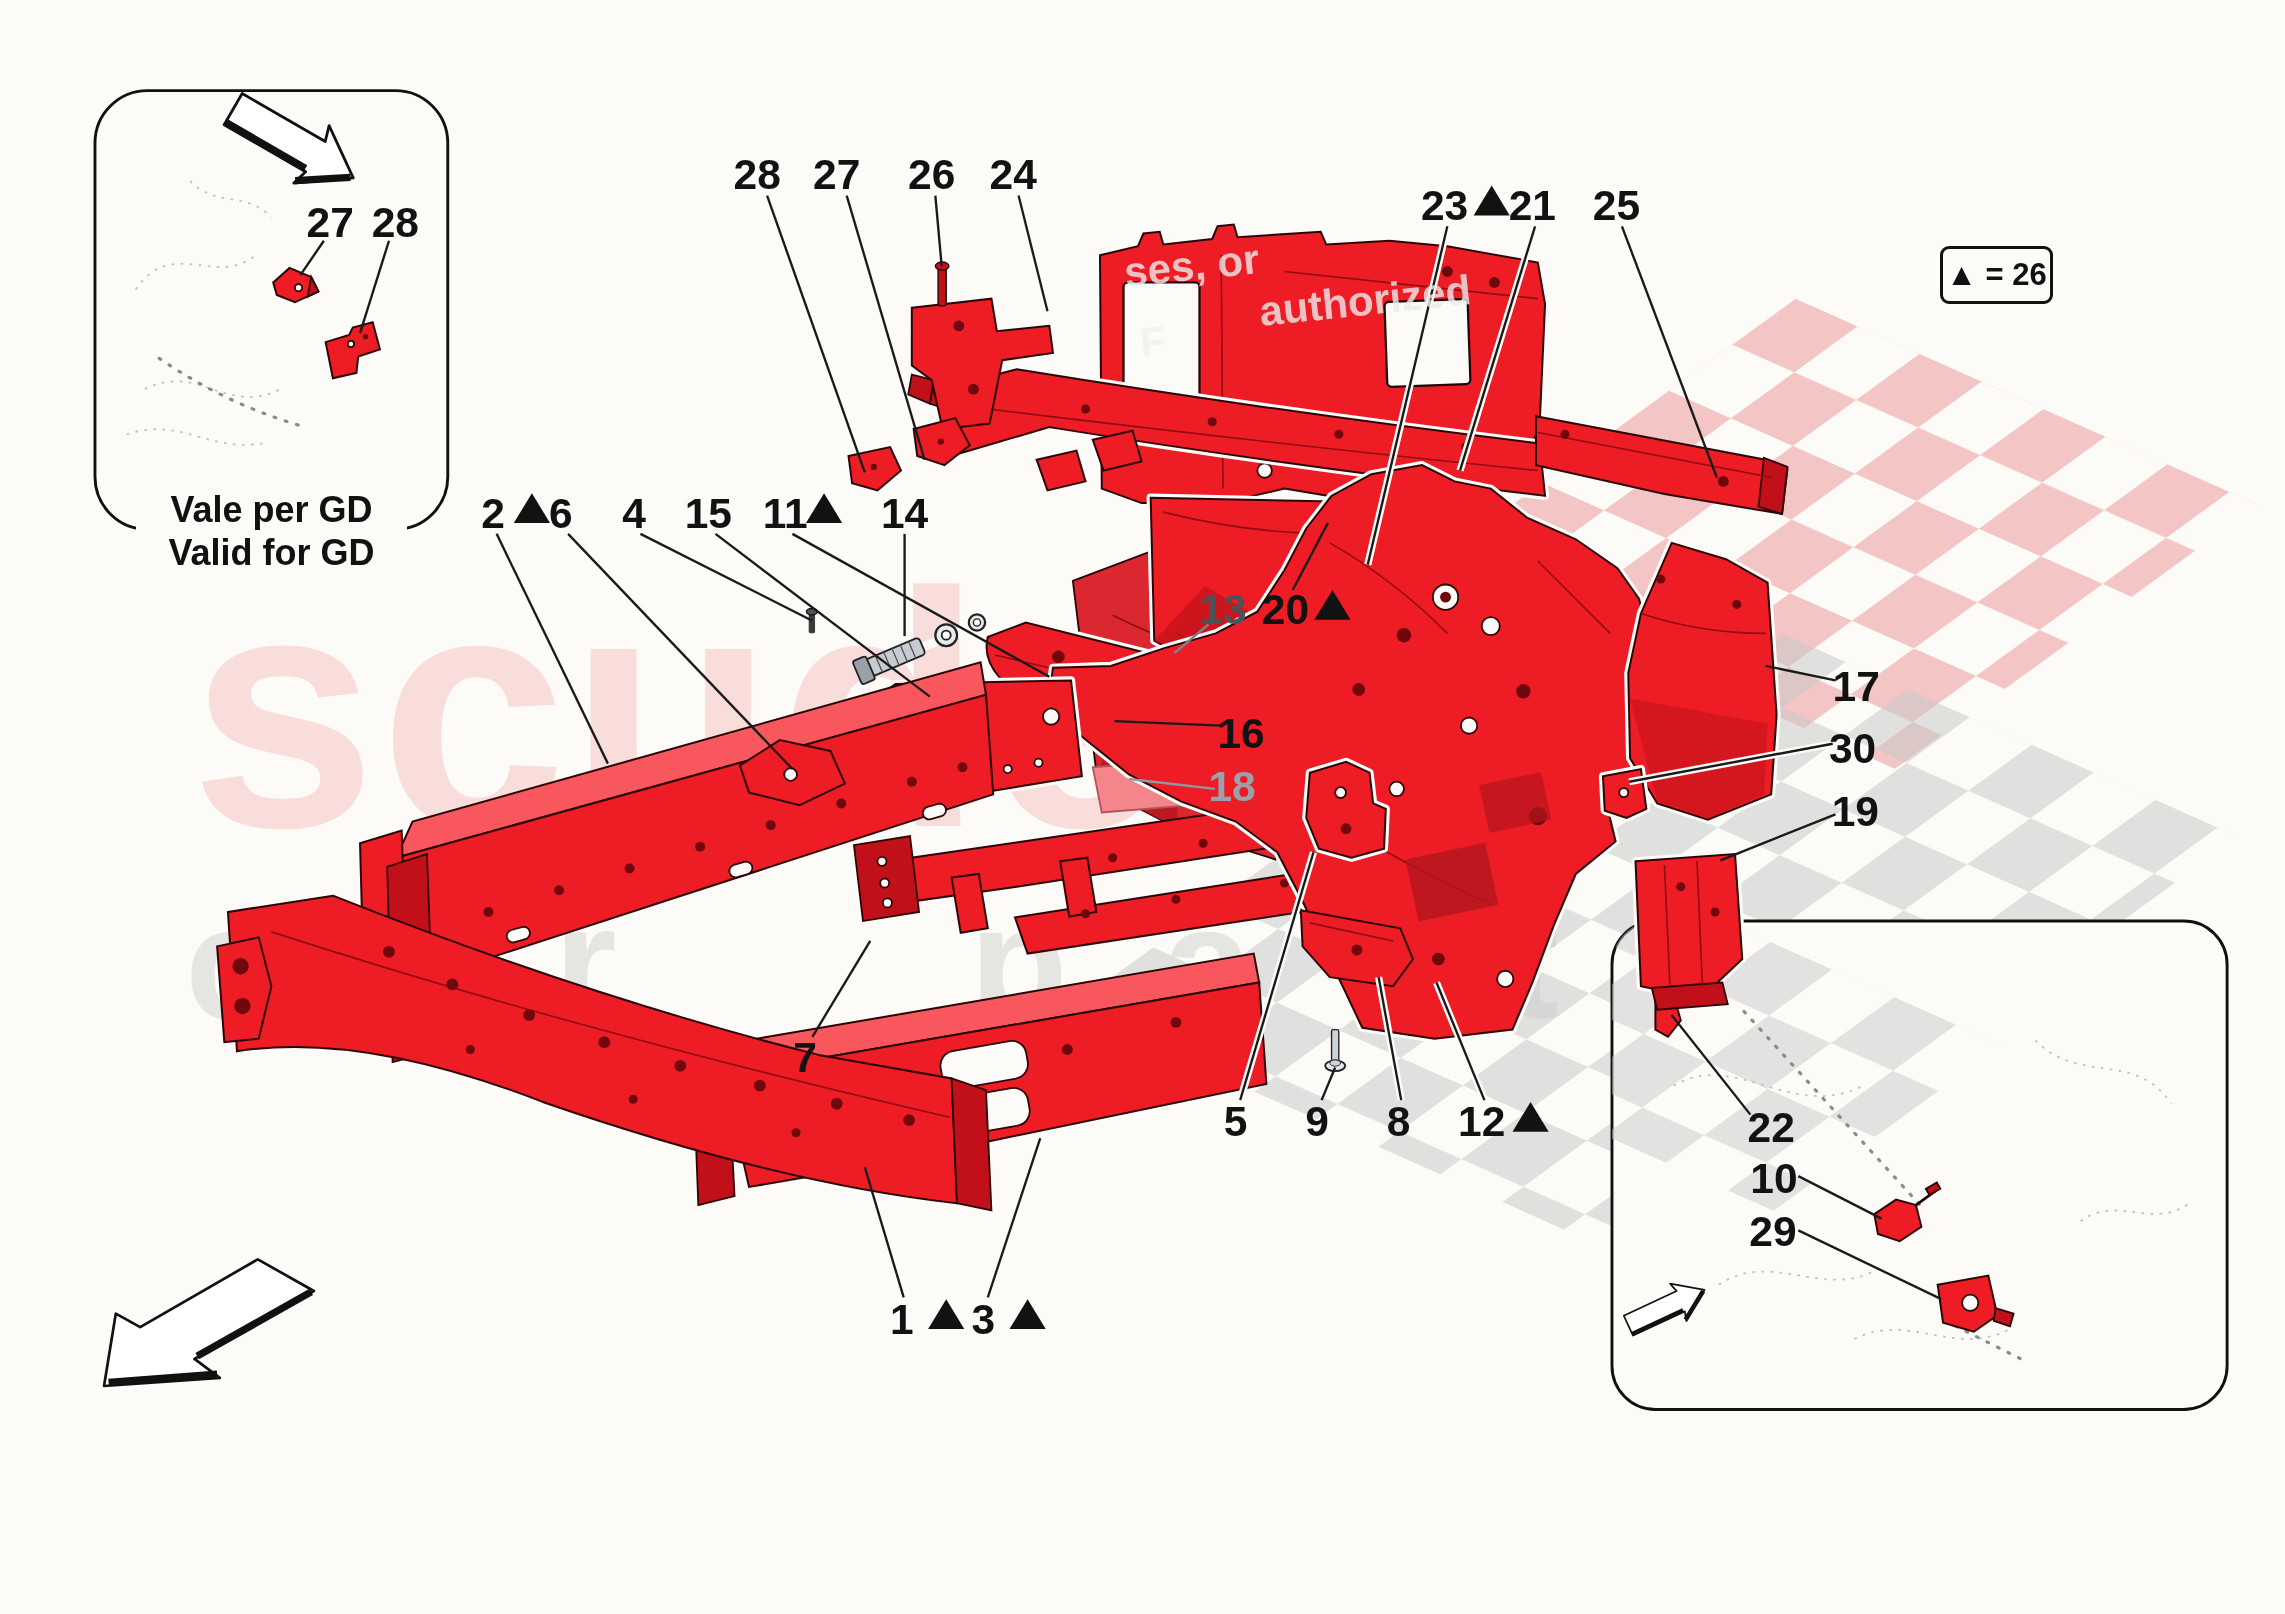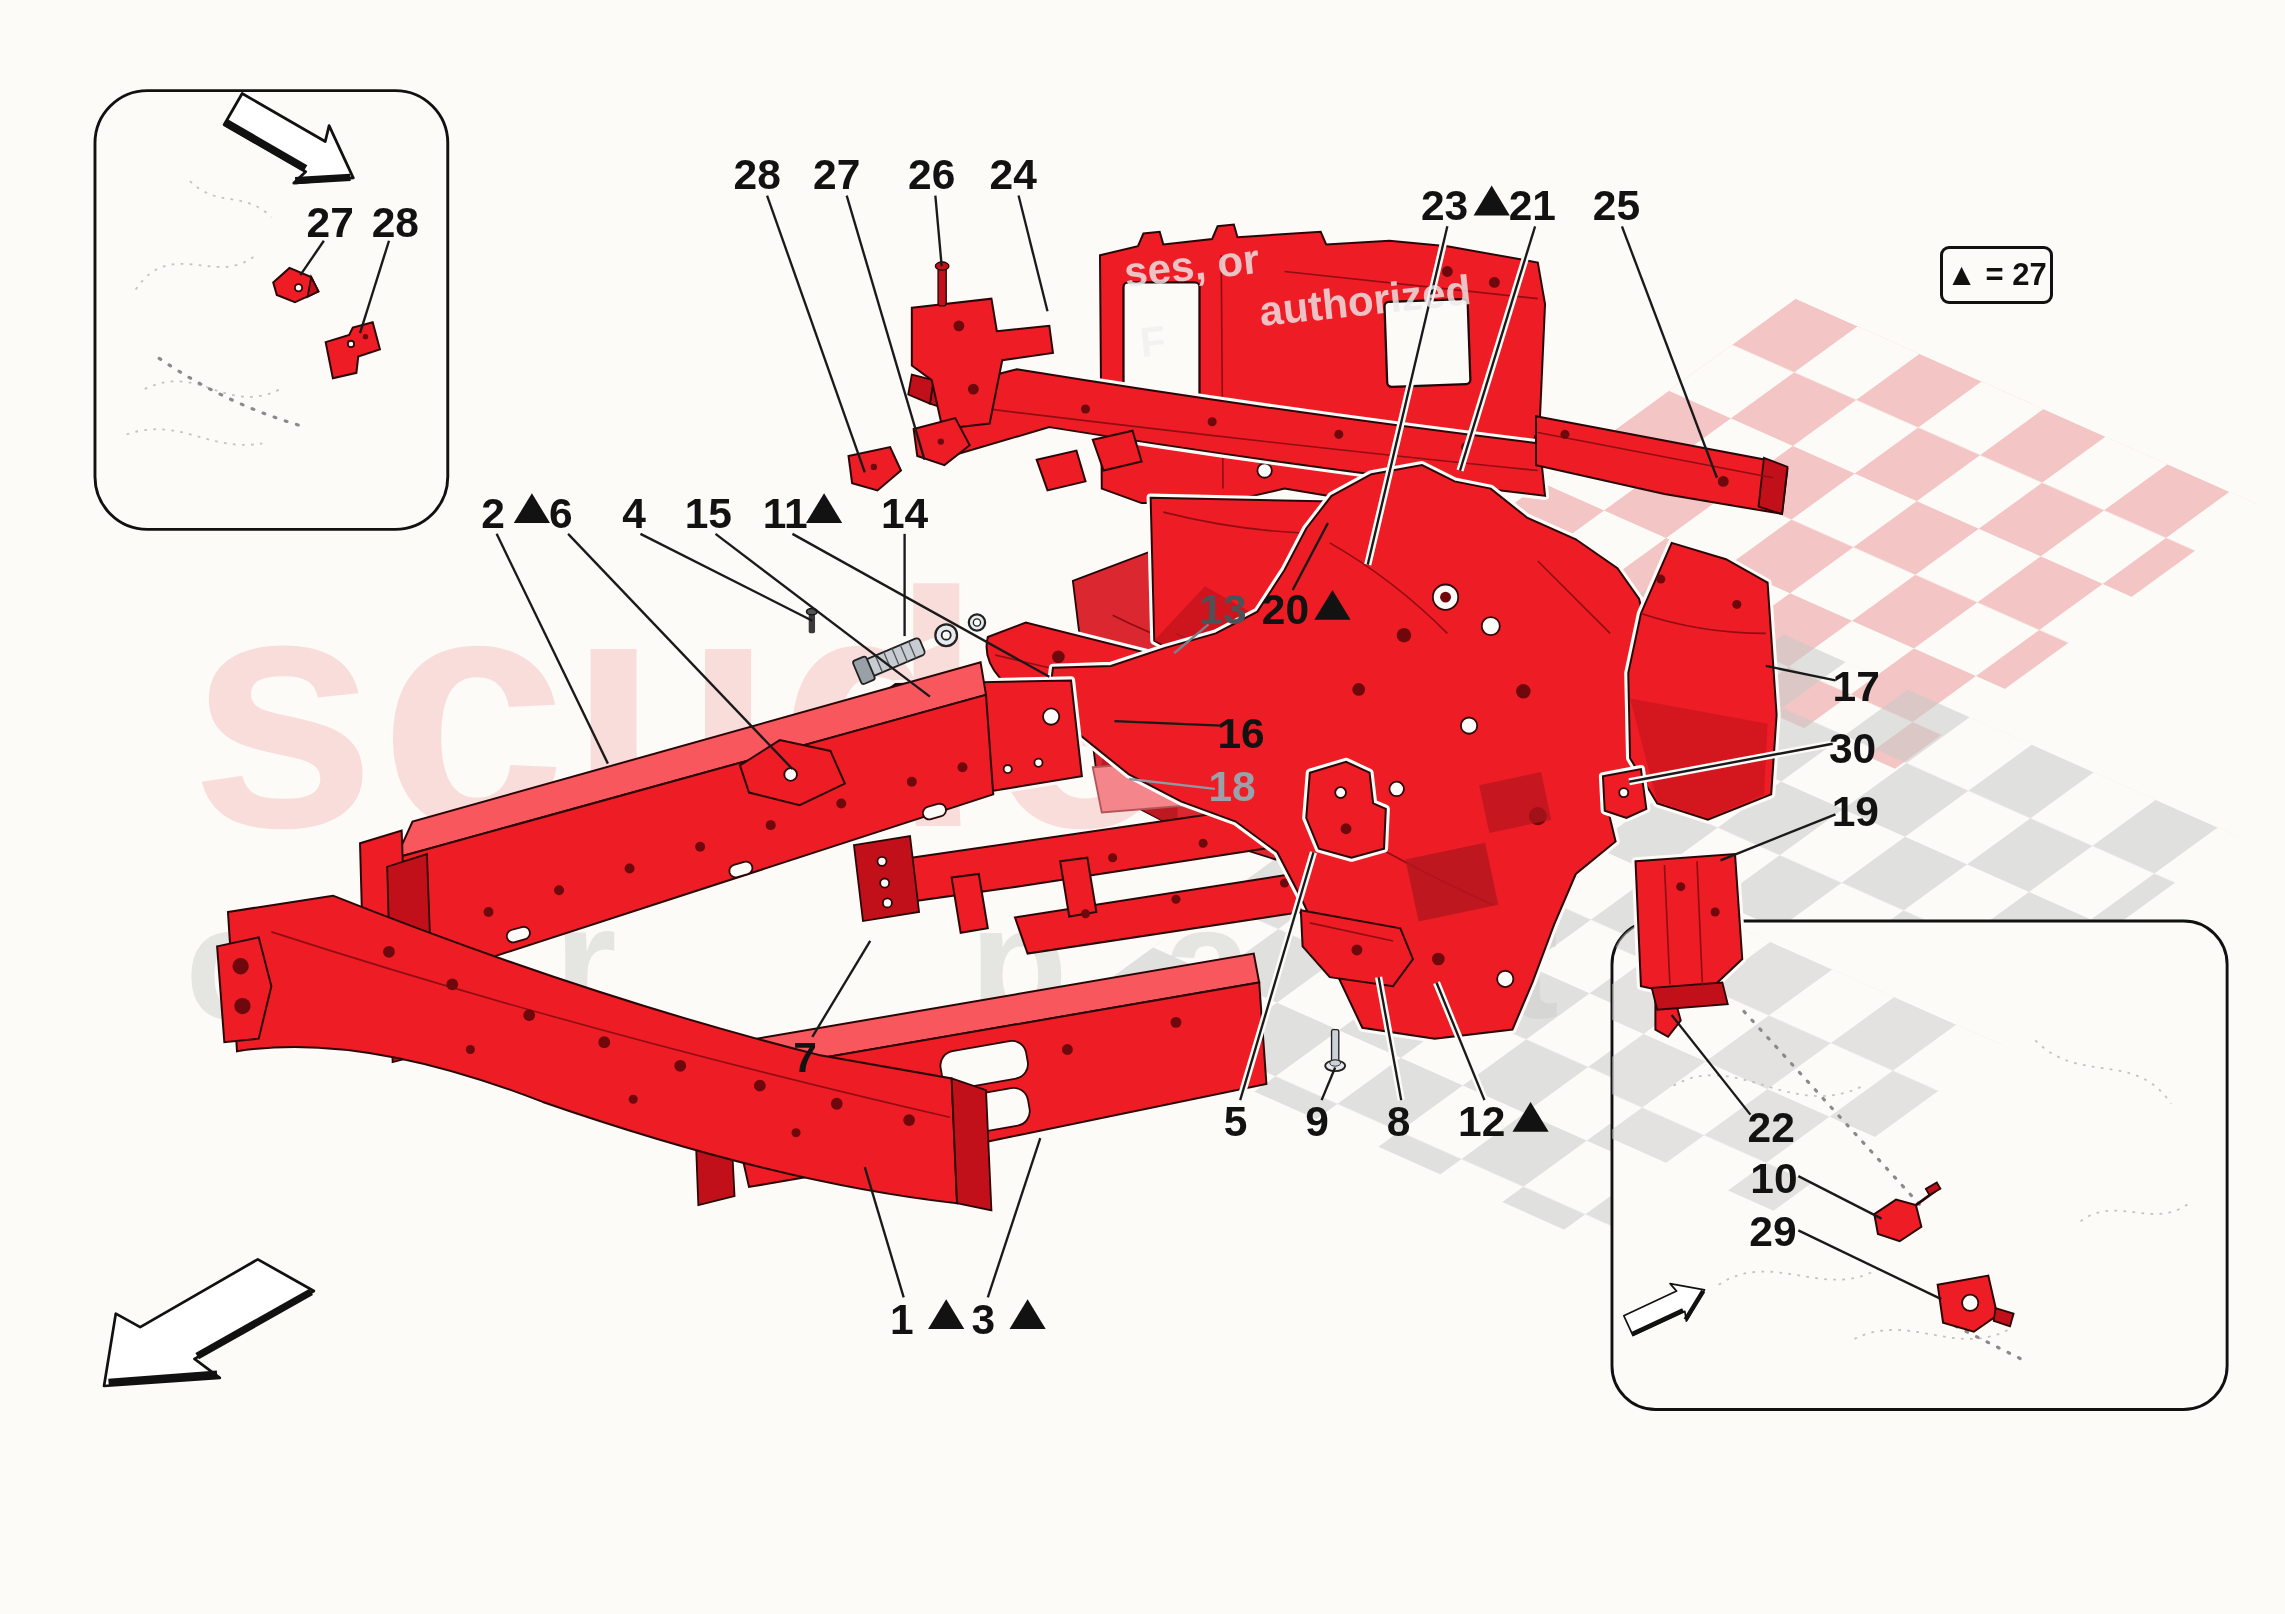--- a/index.html
+++ b/index.html
@@ -462,21 +462,25 @@
         <polygon points="1046,1436 1026,1469 1066,1469" fill="#121212"></polygon>
         <text x="1087" y="1474" fill="#121212" font-size="47" font-weight="bold" text-anchor="middle" font-family="&quot;Liberation Sans&quot;, sans-serif">3</text>
         <polygon points="1136,1436 1116,1469 1156,1469" fill="#121212"></polygon>
         <text x="1958" y="1262" fill="#121212" font-size="47" font-weight="bold" text-anchor="middle" font-family="&quot;Liberation Sans&quot;, sans-serif">22</text>
         <text x="1961" y="1319" fill="#121212" font-size="47" font-weight="bold" text-anchor="middle" font-family="&quot;Liberation Sans&quot;, sans-serif">10</text>
         <text x="1960" y="1377" fill="#121212" font-size="47" font-weight="bold" text-anchor="middle" font-family="&quot;Liberation Sans&quot;, sans-serif">29</text>
       </g>
   </svg>
 
   <div class="legend">
-    <span>▲ = 27</span>
+    <span>▲ = 26</span>
   </div>
 
+  <div class="gd">
+    <div>Vale per GD</div>
+    <div>Valid for GD</div>
+  </div>
 
   <span class="lic" id="lic1">ses, or</span>
   <span class="lic" id="lic2">authorized</span>
   <span class="lic" id="lic3">F</span>
 </div>
 
 
 </body></html>

